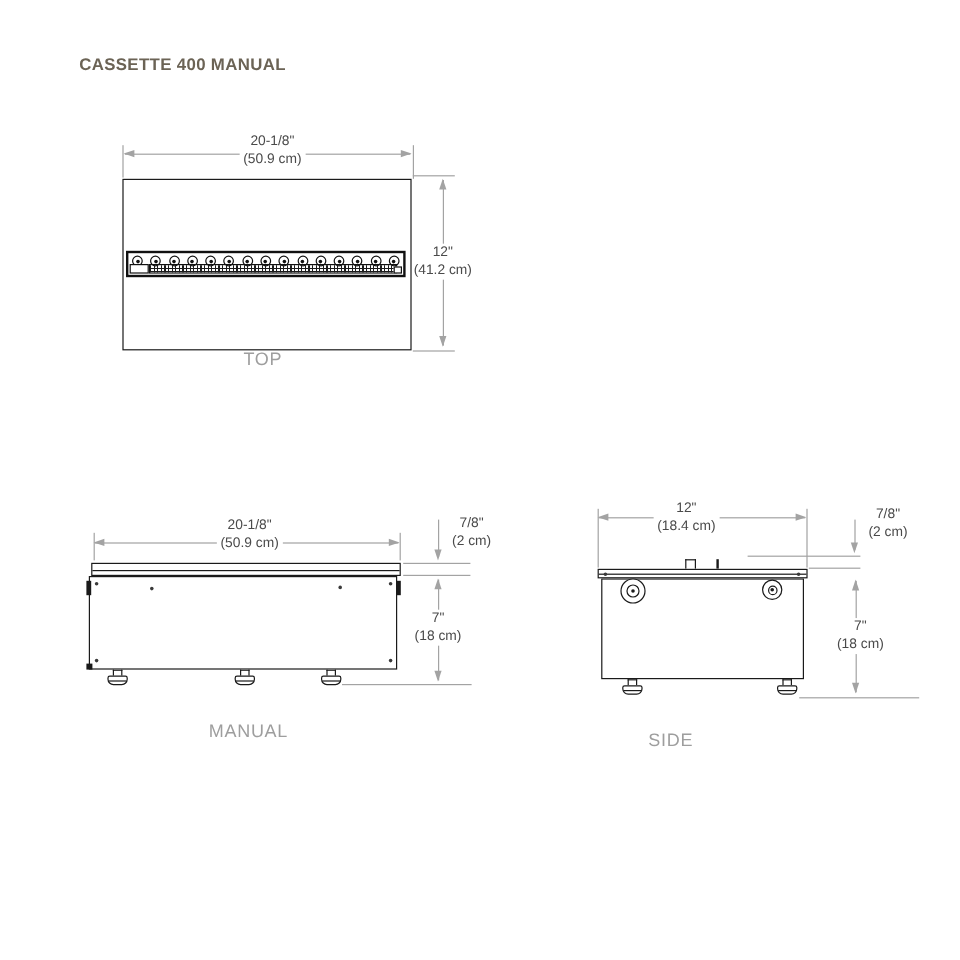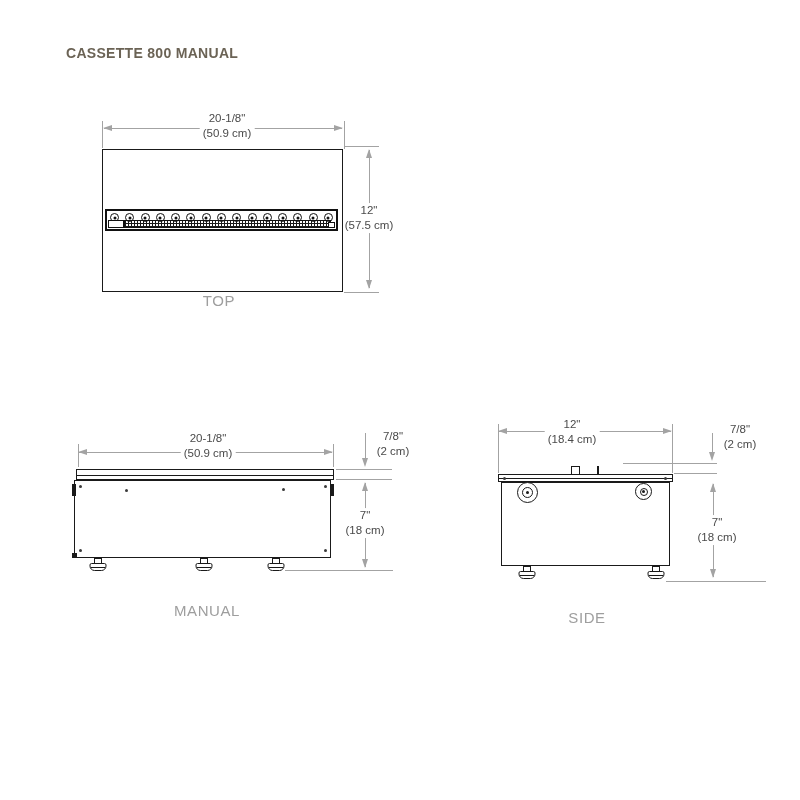--- a/index.html
+++ b/index.html
@@ -56,42 +56,42 @@
   .knob-inner{box-sizing:border-box;border:1.2px solid var(--line,#1a1a1a);border-radius:50%;
               display:flex;align-items:center;justify-content:center;}
   .knob-dot{width:3px;height:3px;border-radius:50%;background:var(--line,#1a1a1a);}
   .bracket{position:absolute;box-sizing:border-box;border:1.5px solid var(--line,#1a1a1a);border-bottom:none;background:#fff;}
 </style>
 </head>
 <body>
 
 <div id="canvas">
 
-  <div class="title">CASSETTE 800 MANUAL</div>
+  <div class="title">CASSETTE 400 MANUAL</div>
 
   <div>
 
     <div class="vline" style="left:102px;top:121px;height:27px"></div>
     <div class="vline" style="left:344px;top:121px;height:28px"></div>
     <div class="hline" style="left:104px;top:128px;width:238px"></div>
     <div class="ah ah-left" style="left:103px;top:124.5px"></div>
     <div class="ah ah-right" style="left:334px;top:124.5px"></div>
     <div class="dim-text" style="left:227px;top:126px">
       <span>20-1/8"</span>
       <span>(50.9 cm)</span>
     </div>
 
     <div class="hline" style="left:344px;top:146px;width:35px"></div>
     <div class="hline" style="left:344px;top:292px;width:35px"></div>
     <div class="vline" style="left:369px;top:150px;height:138px"></div>
     <div class="ah ah-up" style="left:365.5px;top:149px"></div>
     <div class="ah ah-down" style="left:365.5px;top:280px"></div>
     <div class="dim-text" style="left:369px;top:218px">
       <span>12"</span>
-      <span>(57.5 cm)</span>
+      <span>(41.2 cm)</span>
     </div>
 
     <div class="obox" style="left:102px;top:149px;width:241px;height:143px"></div>
 
     <div class="strip" style="left:105px;top:209px;width:233px;height:22px">
       <div class="ports">
           <div class="port"></div>
           <div class="port"></div>
           <div class="port"></div>
           <div class="port"></div>
@@ -206,16 +206,16 @@
       </div>
 
     <div class="vline" style="left:713px;top:484px;height:93px"></div>
     <div class="ah ah-up" style="left:709.5px;top:483px"></div>
     <div class="ah ah-down" style="left:709.5px;top:569px"></div>
     <div class="hline" style="left:666px;top:581px;width:100px"></div>
     <div class="dim-text" style="left:717px;top:530px">
       <span>7"</span>
       <span>(18 cm)</span>
     </div>
-    <div class="view-label" style="left:587px;top:617px">SIDE</div>
+    <div class="view-label" style="left:559px;top:617px">SIDE</div>
   </div>
 
 </div>
 
 </body></html>

